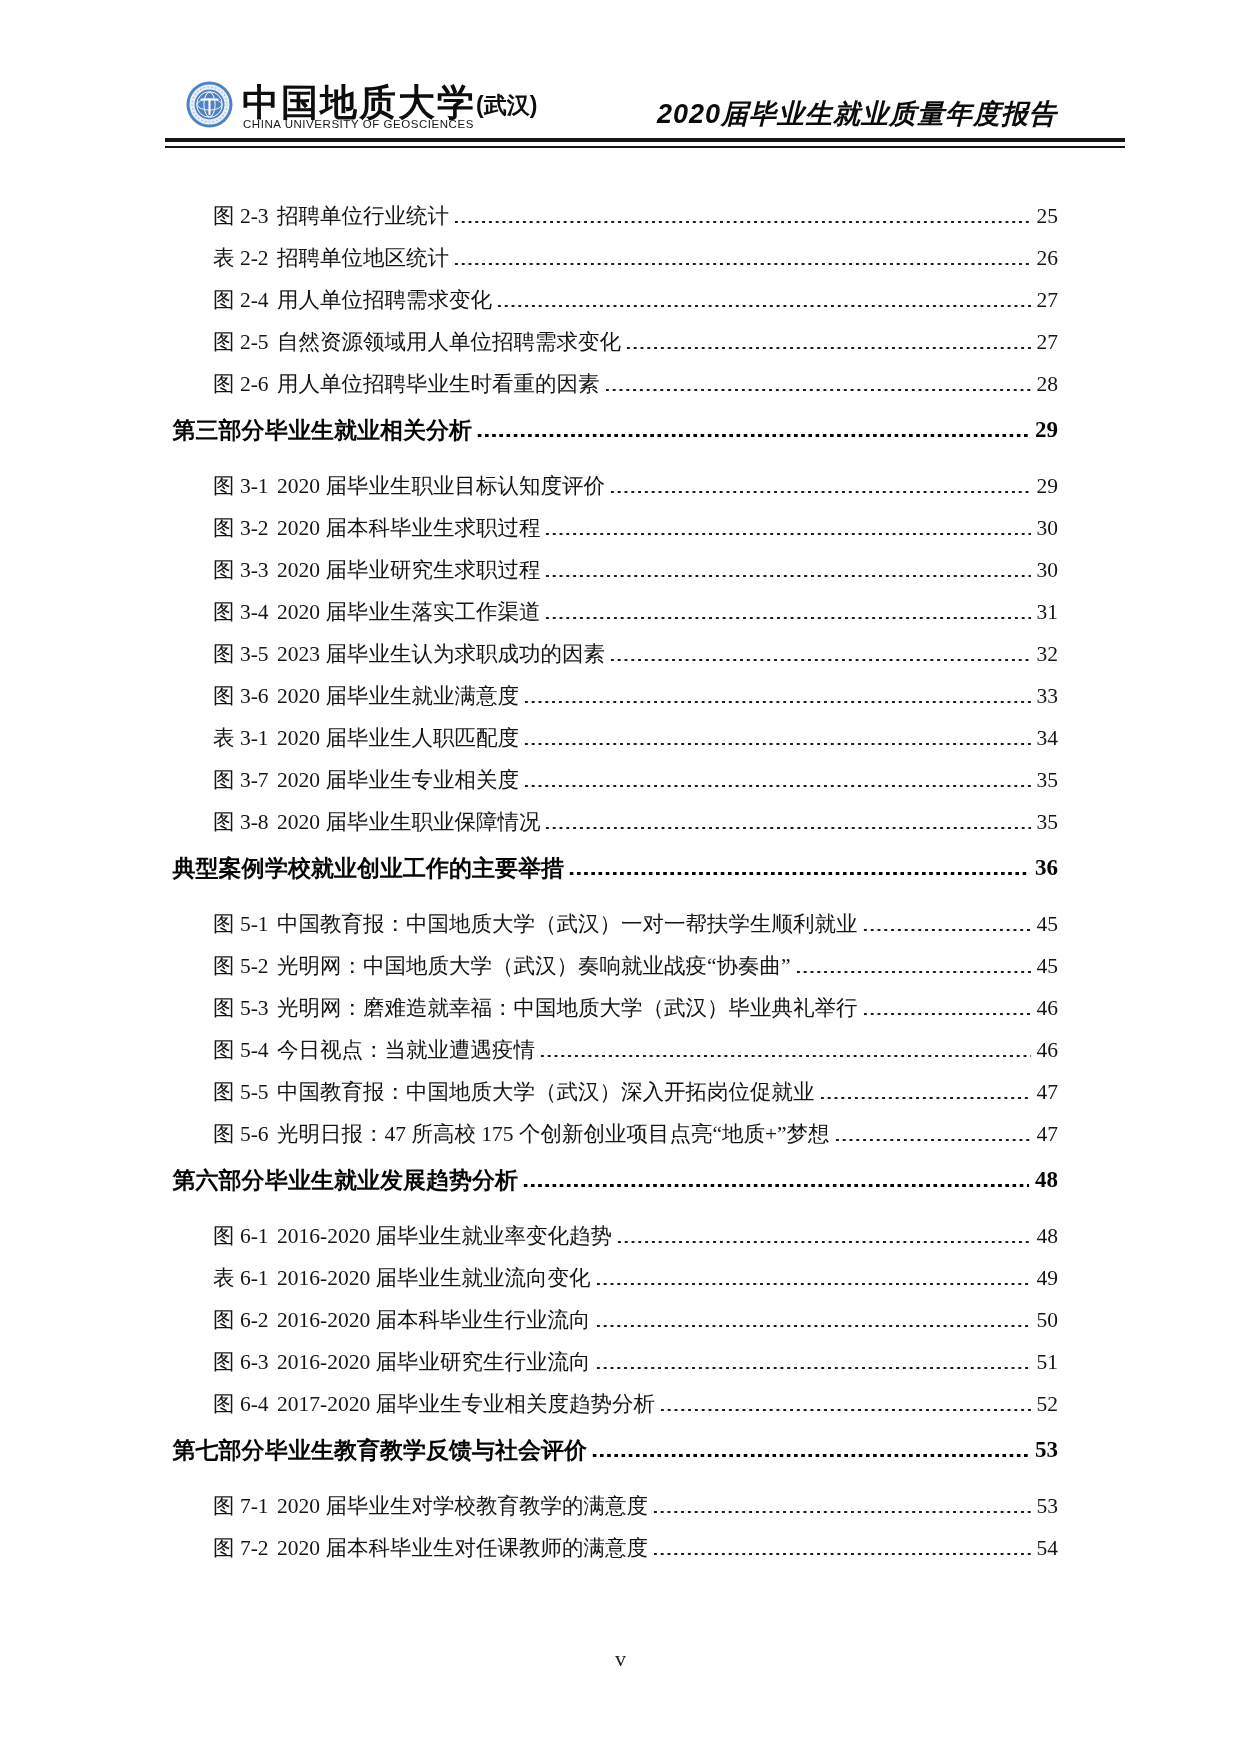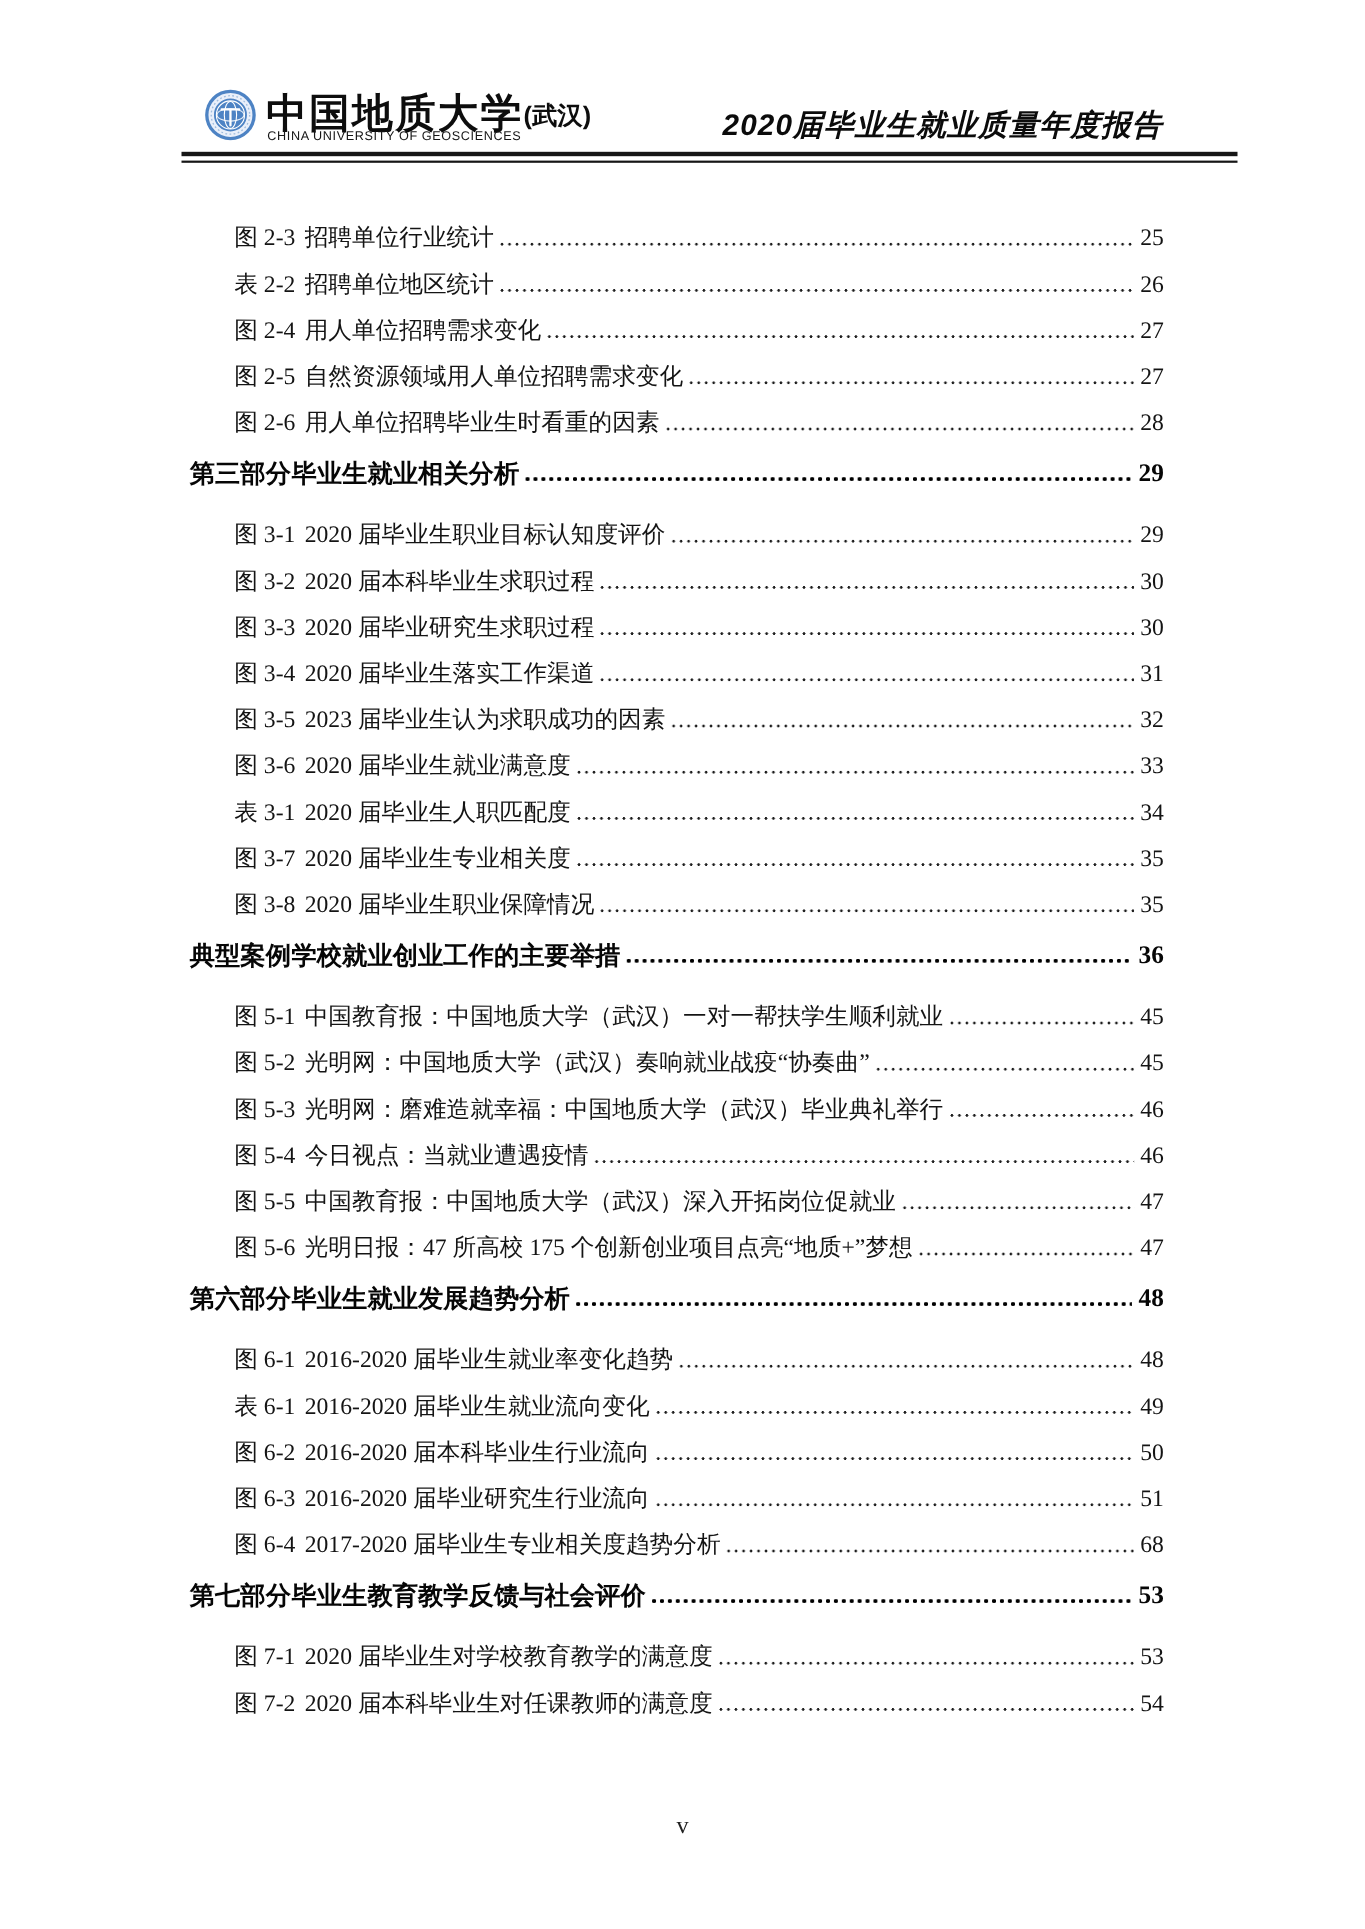--- a/index.html
+++ b/index.html
@@ -274,21 +274,21 @@
       <div class="row entry">
       <span class="label">图 6-3</span>
       <span class="title">2016-2020 届毕业研究生行业流向</span>
       <span class="leader"></span>
       <span class="page-num">51</span>
     </div>
       <div class="row entry">
       <span class="label">图 6-4</span>
       <span class="title">2017-2020 届毕业生专业相关度趋势分析</span>
       <span class="leader"></span>
-      <span class="page-num">68</span>
+      <span class="page-num">52</span>
     </div>
       <div class="row section">
       <span class="label">第七部分</span>
       <span class="title">毕业生教育教学反馈与社会评价</span>
       <span class="leader"></span>
       <span class="page-num">53</span>
     </div>
       <div class="row entry">
       <span class="label">图 7-1</span>
       <span class="title">2020 届毕业生对学校教育教学的满意度</span>

